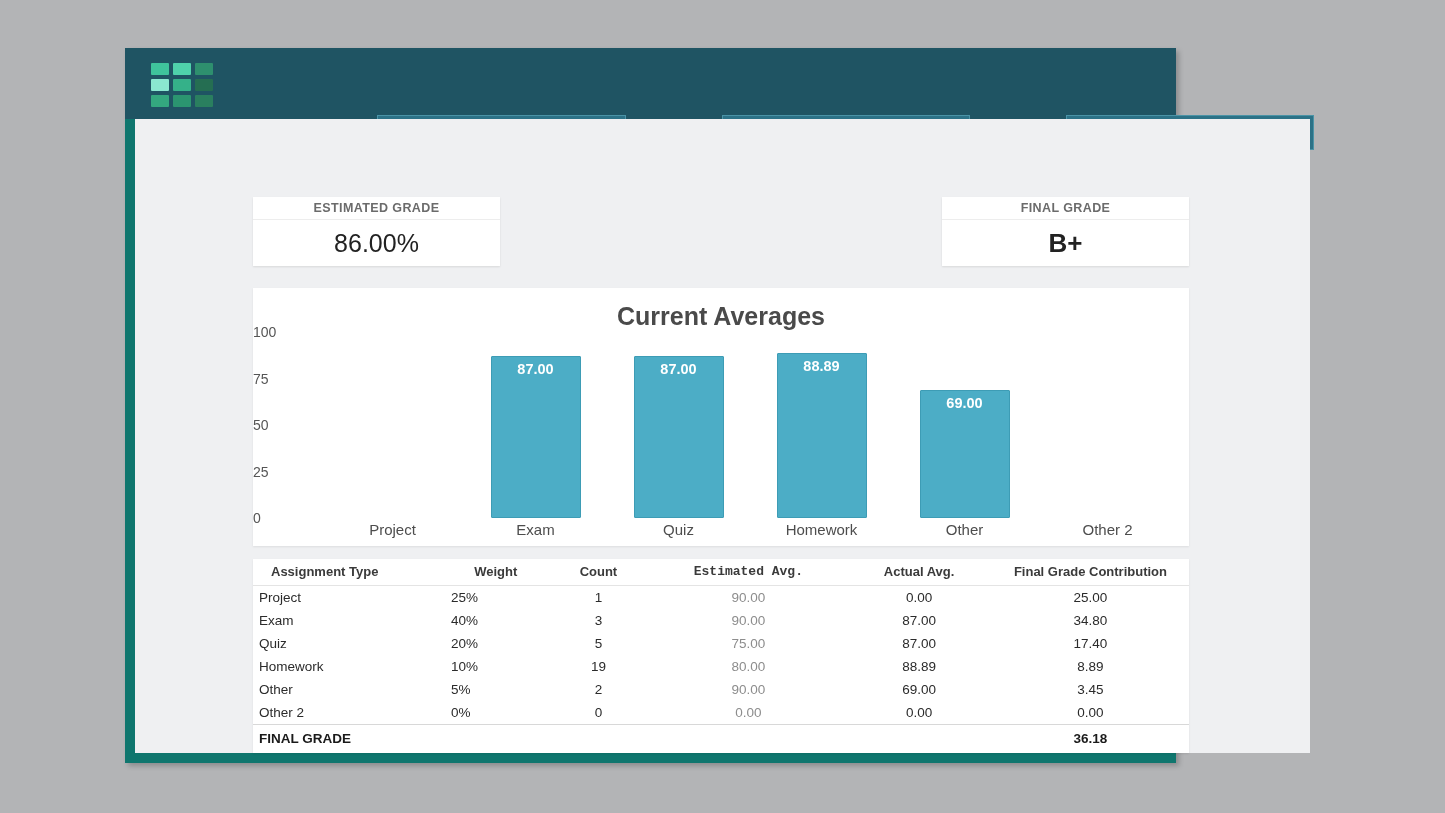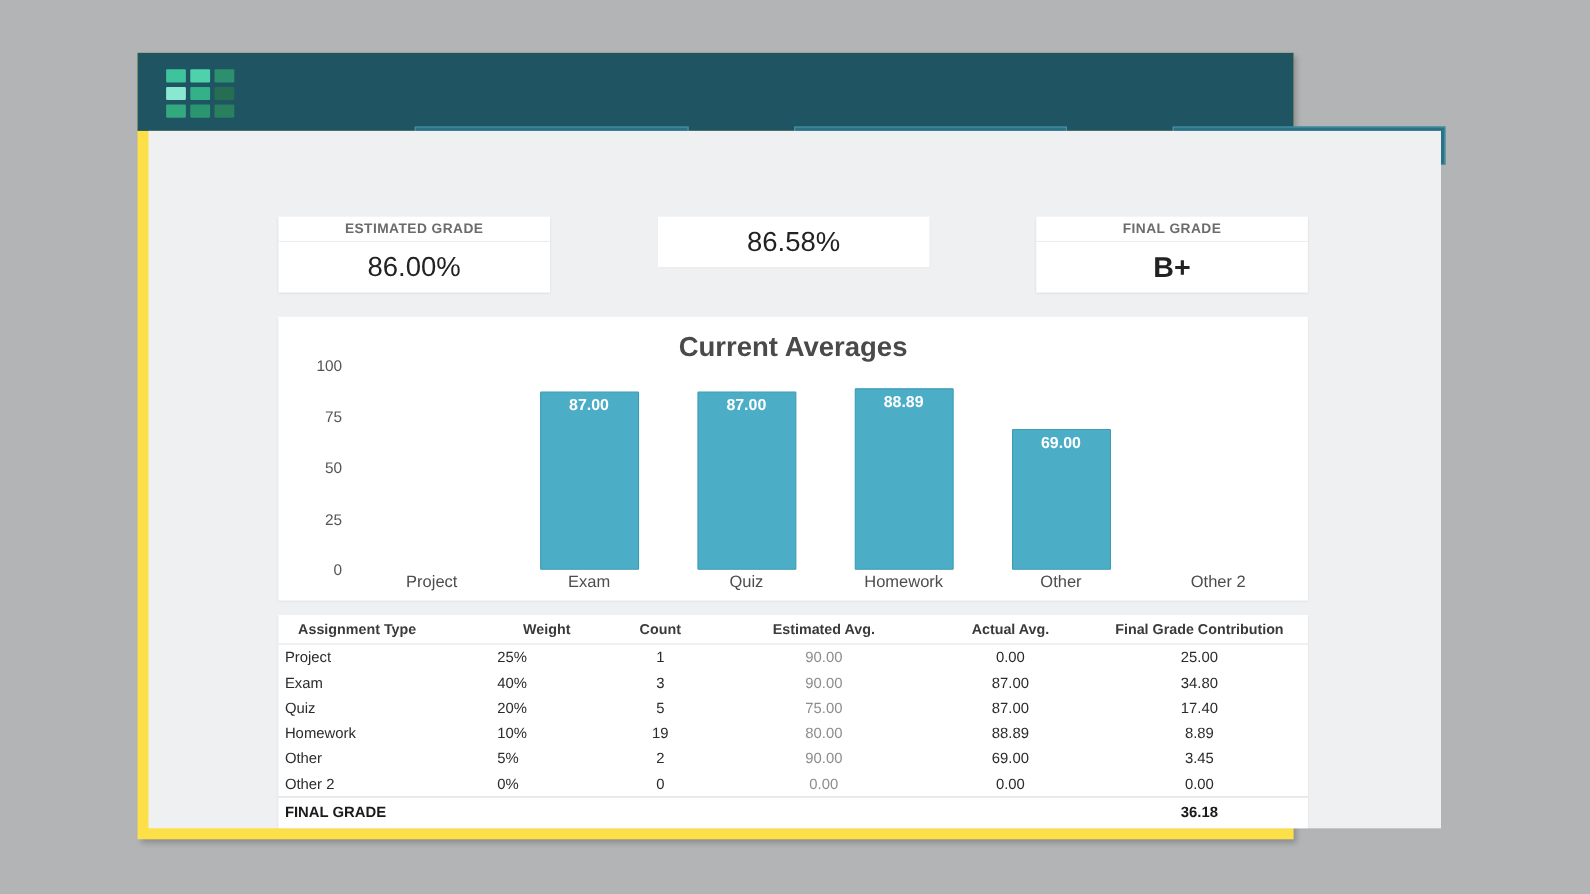--- a/index.html
+++ b/index.html
@@ -15,21 +15,21 @@
     -webkit-font-smoothing: antialiased;
   }
 
   
   .app-window {
     position: absolute;
     left: 125px;
     top: 48px;
     width: 1051px;
     height: 715px;
-    background: #fde047;
+    background: #0f766e;
     box-shadow: 3px 3px 5px rgba(0,0,0,0.22);
   }
 
   
   .topbar {
     position: relative;
     height: 71px;
     background: #1f5463;
   }
 
@@ -138,23 +138,22 @@
     position: absolute;
     left: 0;
     top: 38px;
     width: 936px;
     height: 212px;
   }
 
   
   .ytick {
     position: absolute;
-    right: 0;
+    right: 12px;
     width: 46px;
-    text-align: right;
     font-size: 14px;
     color: #555555;
     transform: translateY(-50%);
   }
   .yaxis {
     position: absolute;
     left: 12px;
     top: 0;
     width: 46px;
     height: 212px;
@@ -230,21 +229,21 @@
   table.grades td {
     padding: 4px 6px;
     white-space: nowrap;
   }
   .col-type  { width: 210px; text-align: left; }
   .col-wt    { width: 110px; }
   .col-count { width: 115px; text-align: center; }
   .col-est   { width: 215px; text-align: center; color: #8d8d8d; }
   .col-act   { width: 160px; text-align: center; }
   .col-fin   { width: 200px; text-align: center; }
-  th.col-est { color: #3a3a3a; }
+  th.col-est { color: #3a3a3a; font-family: Liberation Mono, monospace; }
 
   tr.total-row td {
     border-top: 1px solid #d8d8d8;
     padding-top: 6px;
     padding-bottom: 7px;
     font-weight: bold;
     color: #1a1a1a;
   }
 </style>
 </head>
@@ -272,21 +271,20 @@
   </div>
 
   <div class="page">
 
     <div class="stat-card s1">
       <div class="stat-label">ESTIMATED GRADE</div>
       <div class="stat-value">86.00%</div>
     </div>
 
     <div class="stat-card s2">
-      <div class="stat-value">86.58%</div>
     </div>
 
     <div class="stat-card s3">
       <div class="stat-label">FINAL GRADE</div>
       <div class="stat-value bold">B+</div>
     </div>
 
     <div class="chart-card">
       <div class="chart-title">Current Averages</div>
 

